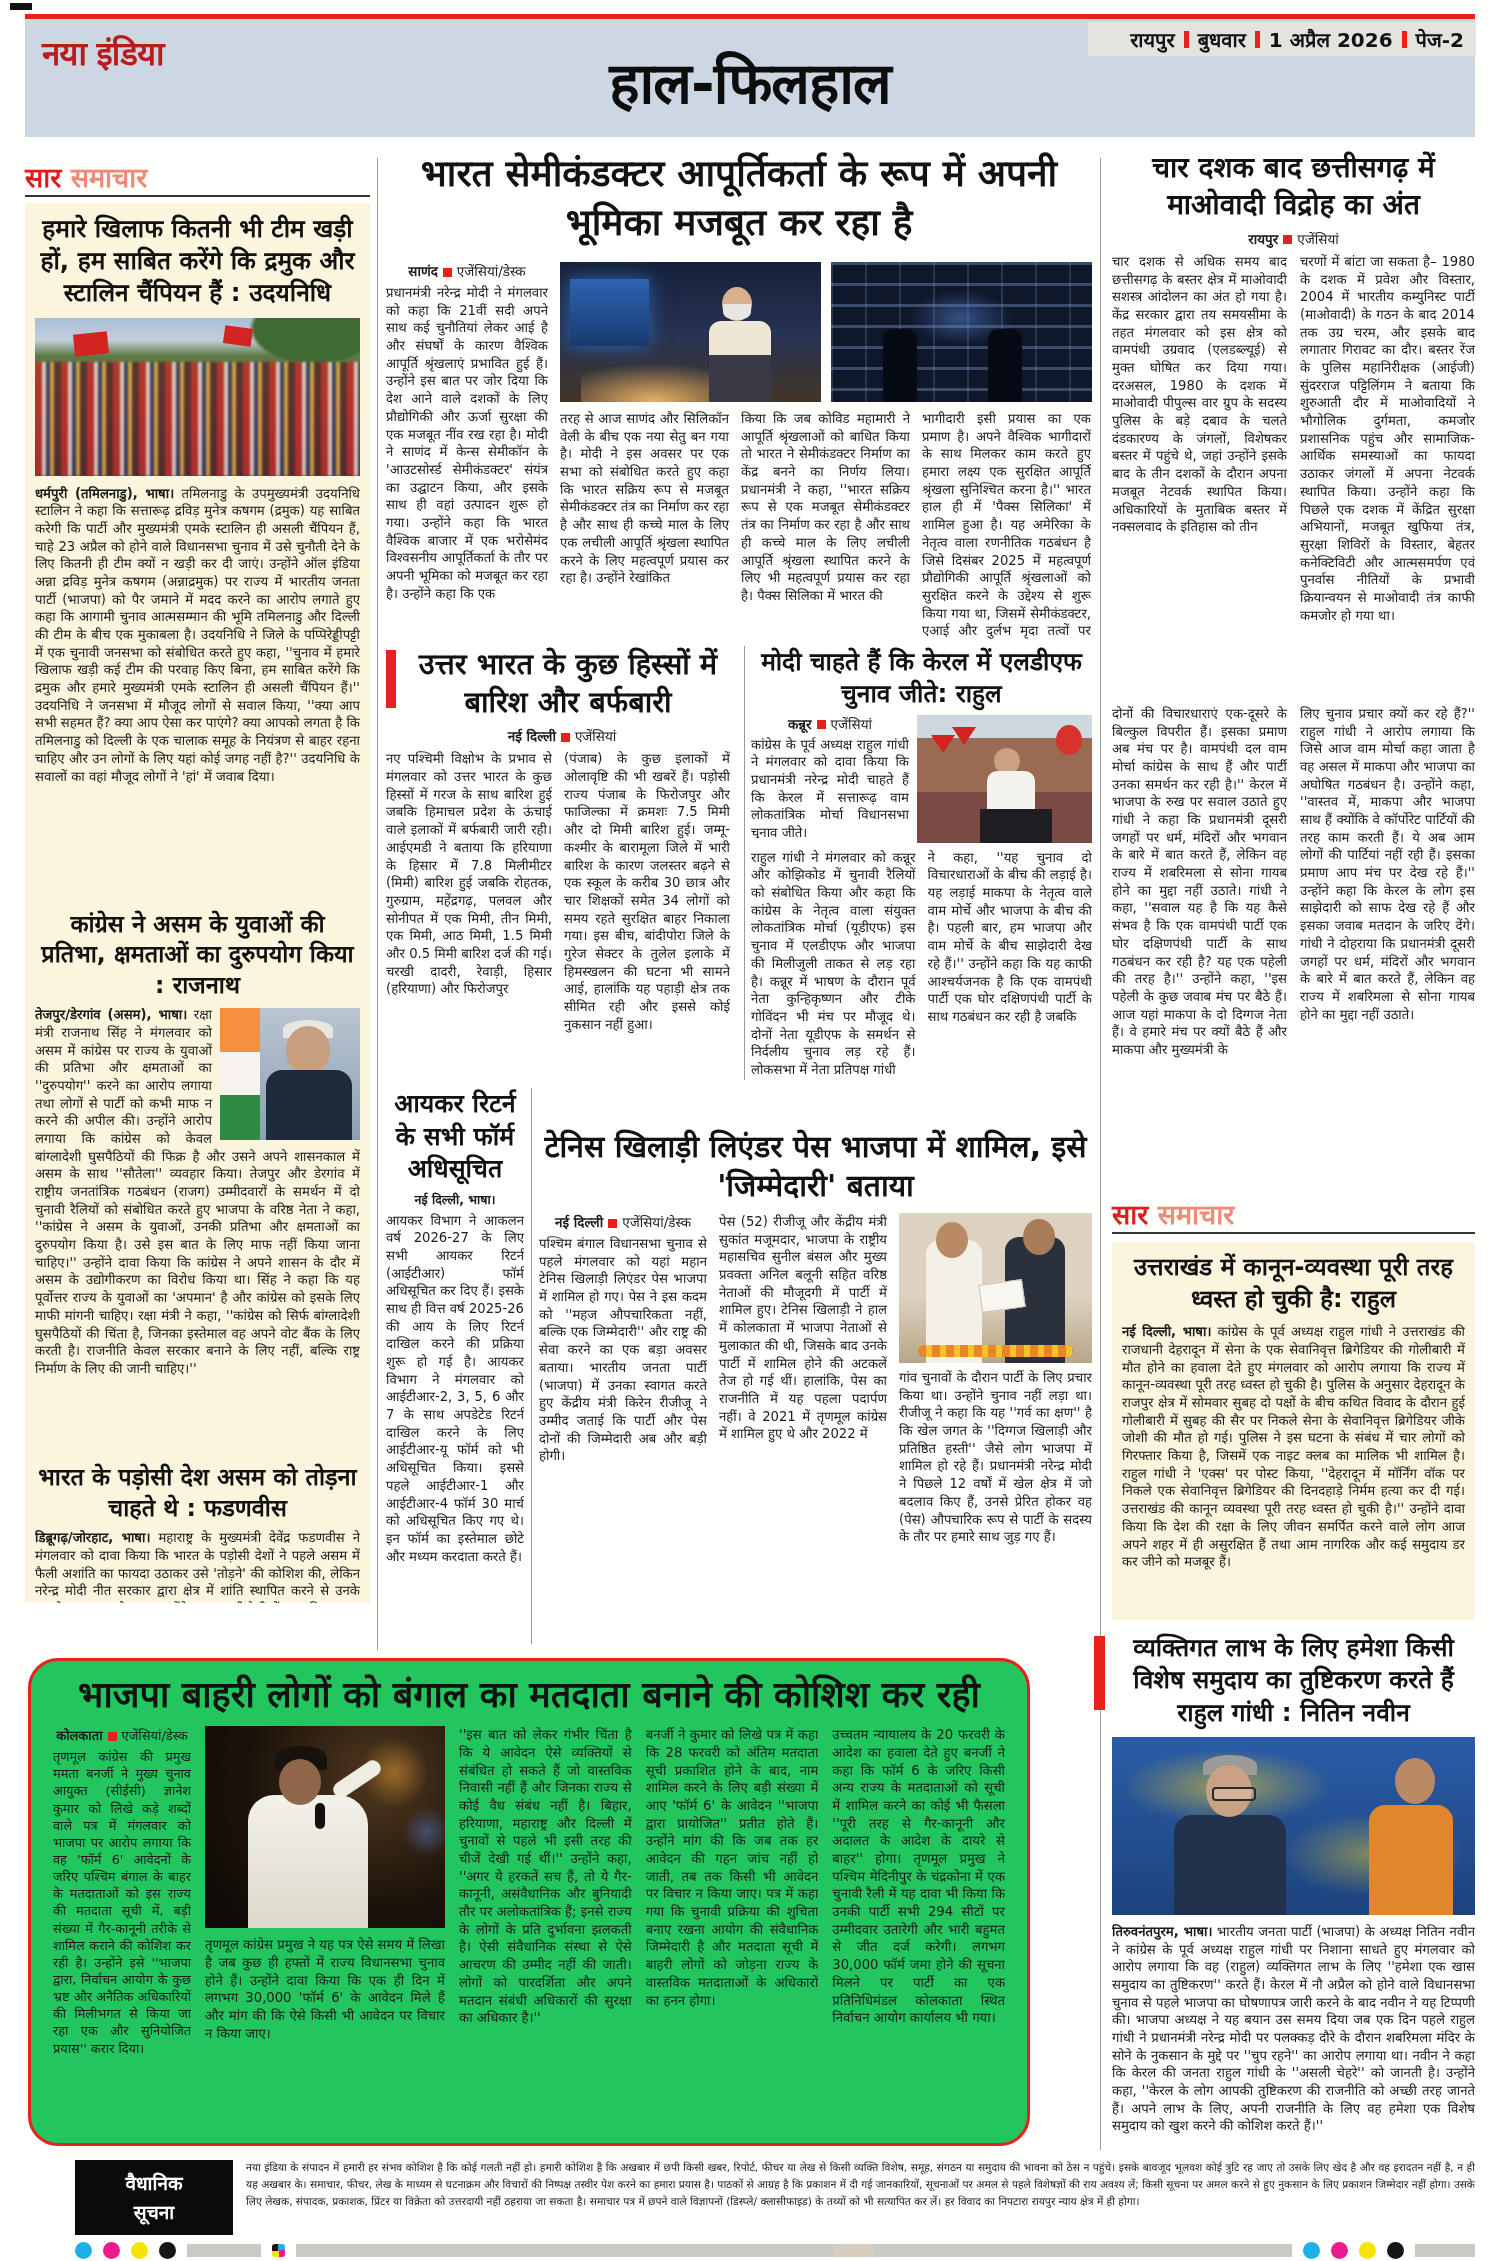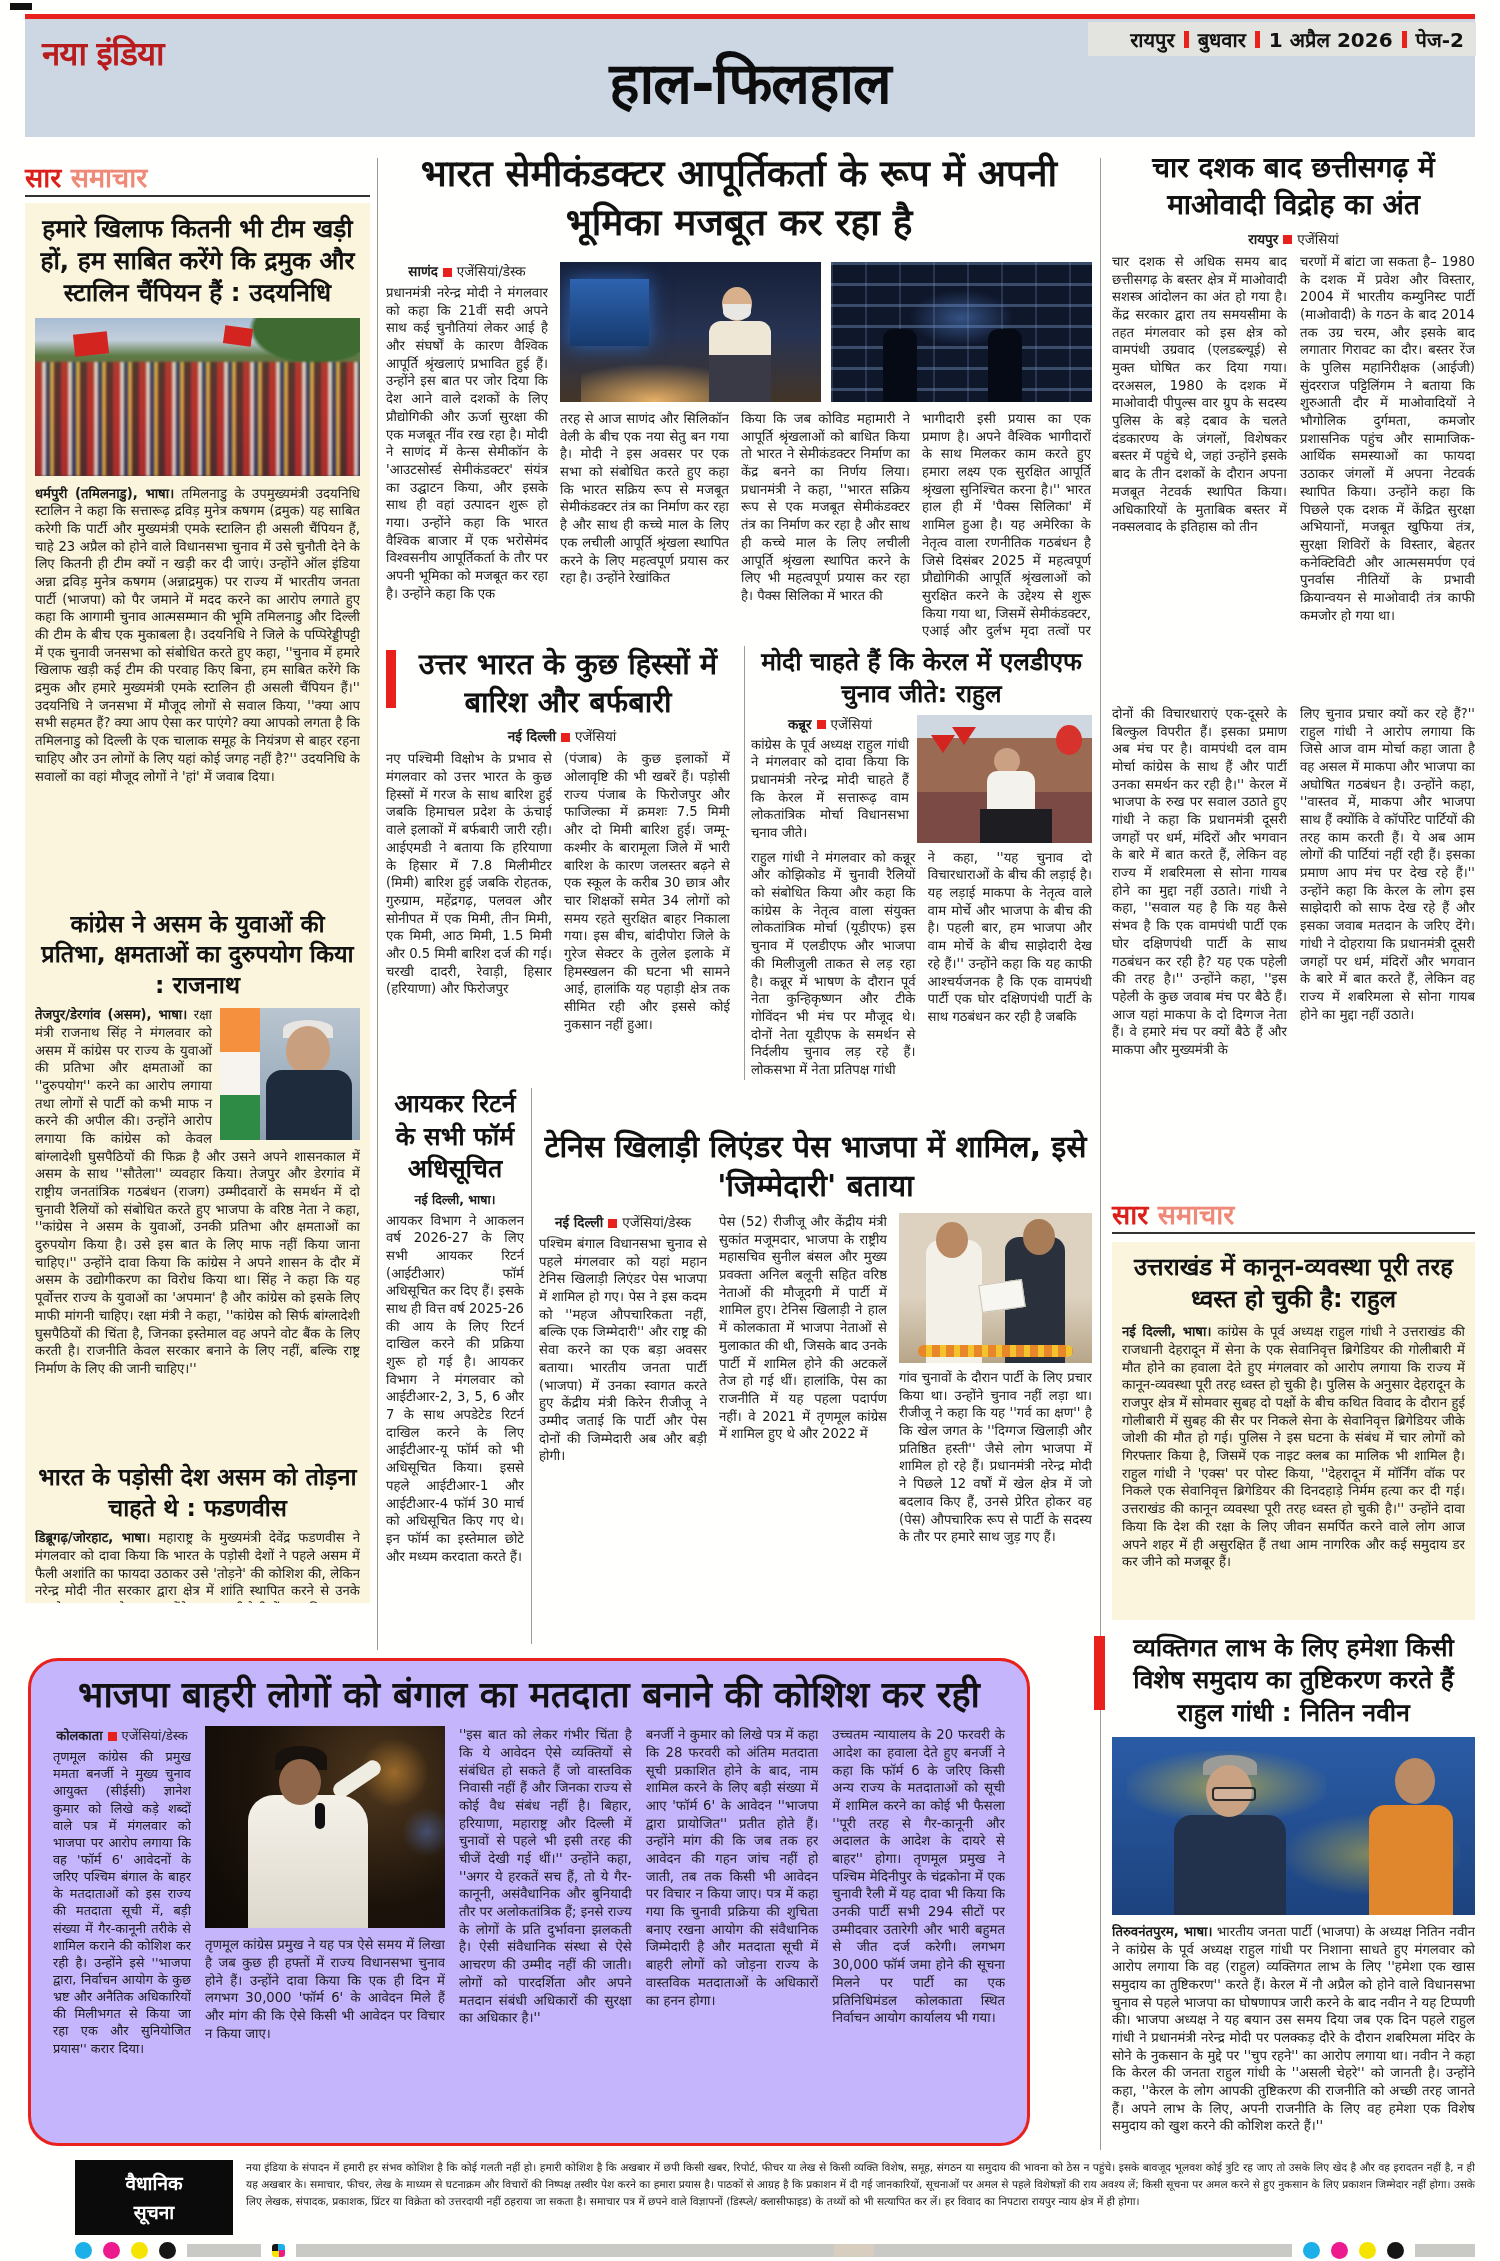--- a/index.html
+++ b/index.html
@@ -72,21 +72,21 @@
   .ph-navin{background:linear-gradient(180deg,#2a5ca6,#1d437e);}
   .ph-navin .yblob1{left:4%;top:8%;width:55%;height:40%;border-radius:14px;background:radial-gradient(ellipse,rgba(245,212,40,.55),transparent 75%);}
   .ph-navin .yblob2{left:48%;top:44%;width:48%;height:44%;border-radius:14px;background:radial-gradient(ellipse,rgba(245,212,40,.45),transparent 75%);}
   .ph-navin .head1{left:26%;top:16%;width:46px;height:52px;border-radius:50%;background:#c9a183;}
   .ph-navin .hair1{left:25%;top:10%;width:54px;height:20px;border-radius:50% 50% 0 0;background:#9b9b98;}
   .ph-navin .spec{left:27.5%;top:28%;width:40px;height:10px;border:2px solid #2a2a2a;border-radius:4px;background:rgba(255,255,255,.2);}
   .ph-navin .body1{left:17%;top:44%;width:112px;height:56%;border-radius:18px 18px 0 0;background:#22324c;}
   .ph-navin .body2{right:6%;top:38%;width:84px;height:62%;border-radius:16px 16px 0 0;background:#e0862c;}
   .ph-navin .head2{right:11%;top:12%;width:40px;height:46px;border-radius:50%;background:#b98a63;}
   
-  .bjpbox{border:3.5px solid #e8211d;border-radius:30px;background:#c4b5fd;box-sizing:border-box;padding:12px 22px;}
+  .bjpbox{border:3.5px solid #e8211d;border-radius:30px;background:#22c55e;box-sizing:border-box;padding:12px 22px;}
   .legalbox{background:#0b0b0b;color:#fff;display:flex;flex-direction:column;align-items:center;justify-content:center;font-size:19px;font-weight:700;line-height:1.5;}
   .legaltext{font-size:10.6px;line-height:1.62;text-align:justify;color:#1a1a1a;overflow:hidden;}
   .cmyk{display:flex;align-items:center;gap:11px;}
   .dot{width:17px;height:17px;border-radius:50%;}
   .graybar{height:13px;background:#c9c9c6;}
   .regmark{width:13px;height:13px;border-radius:3px;background:conic-gradient(#1db0e8 0 25%,#ec1a8c 25% 50%,#f5e400 50% 75%,#161616 75% 100%);}
 </style>
 </head>
 <body>
 

